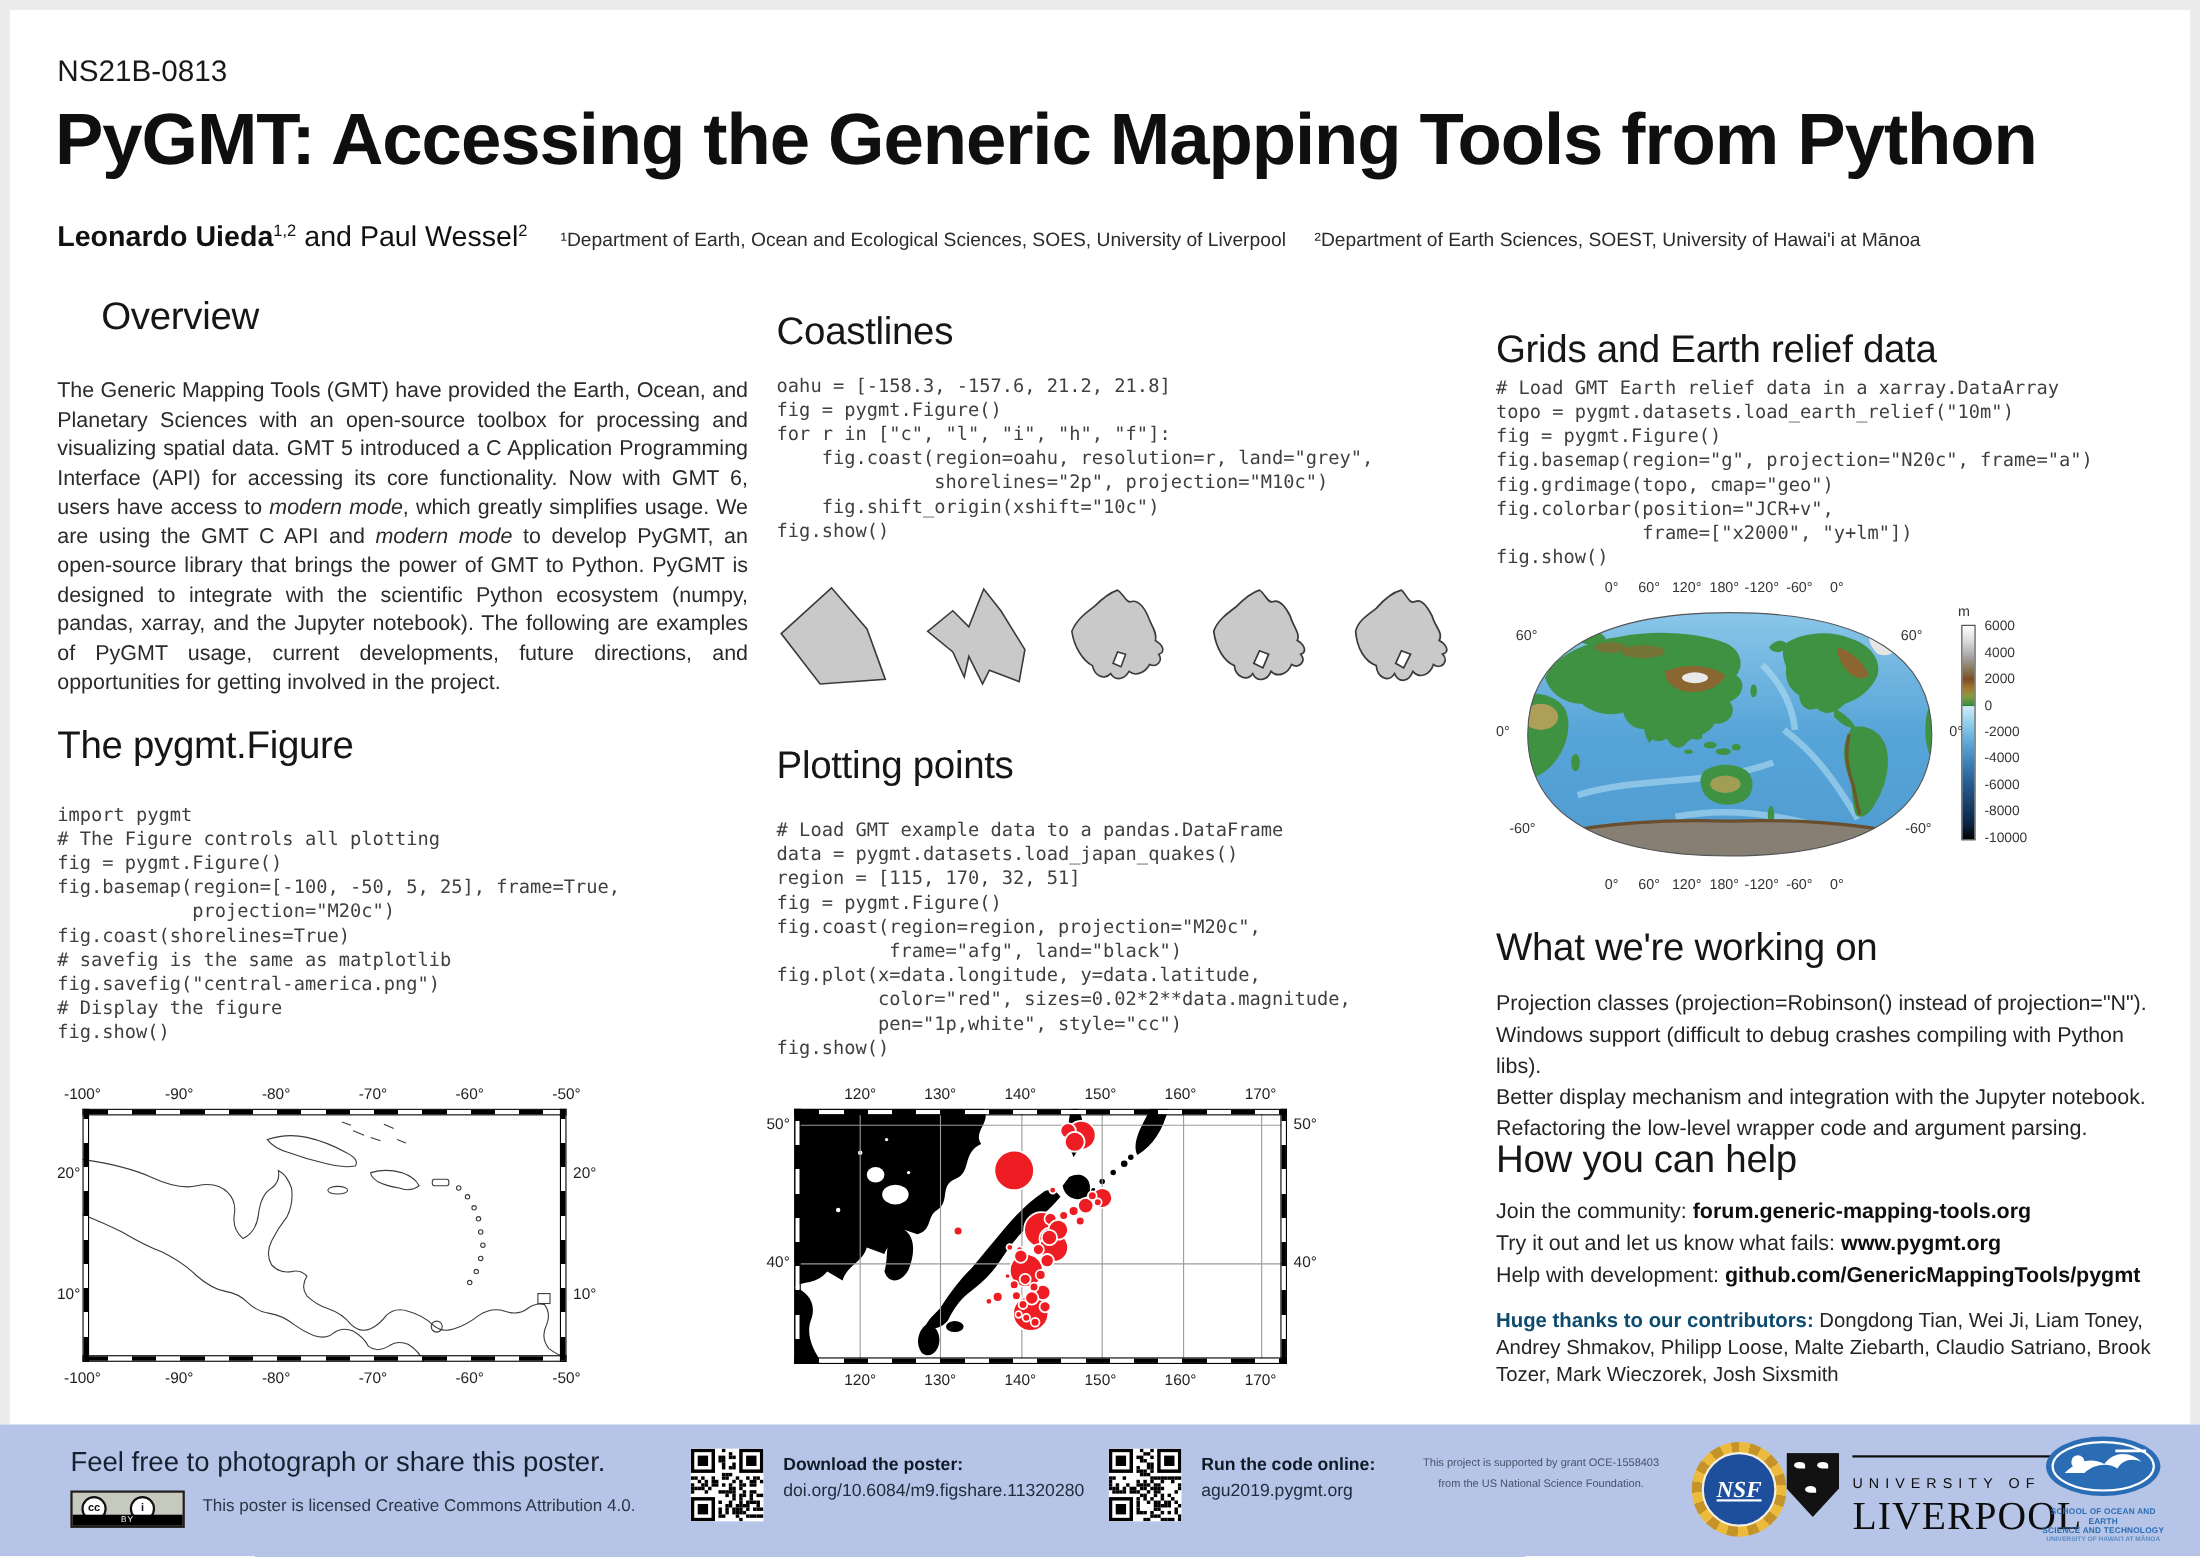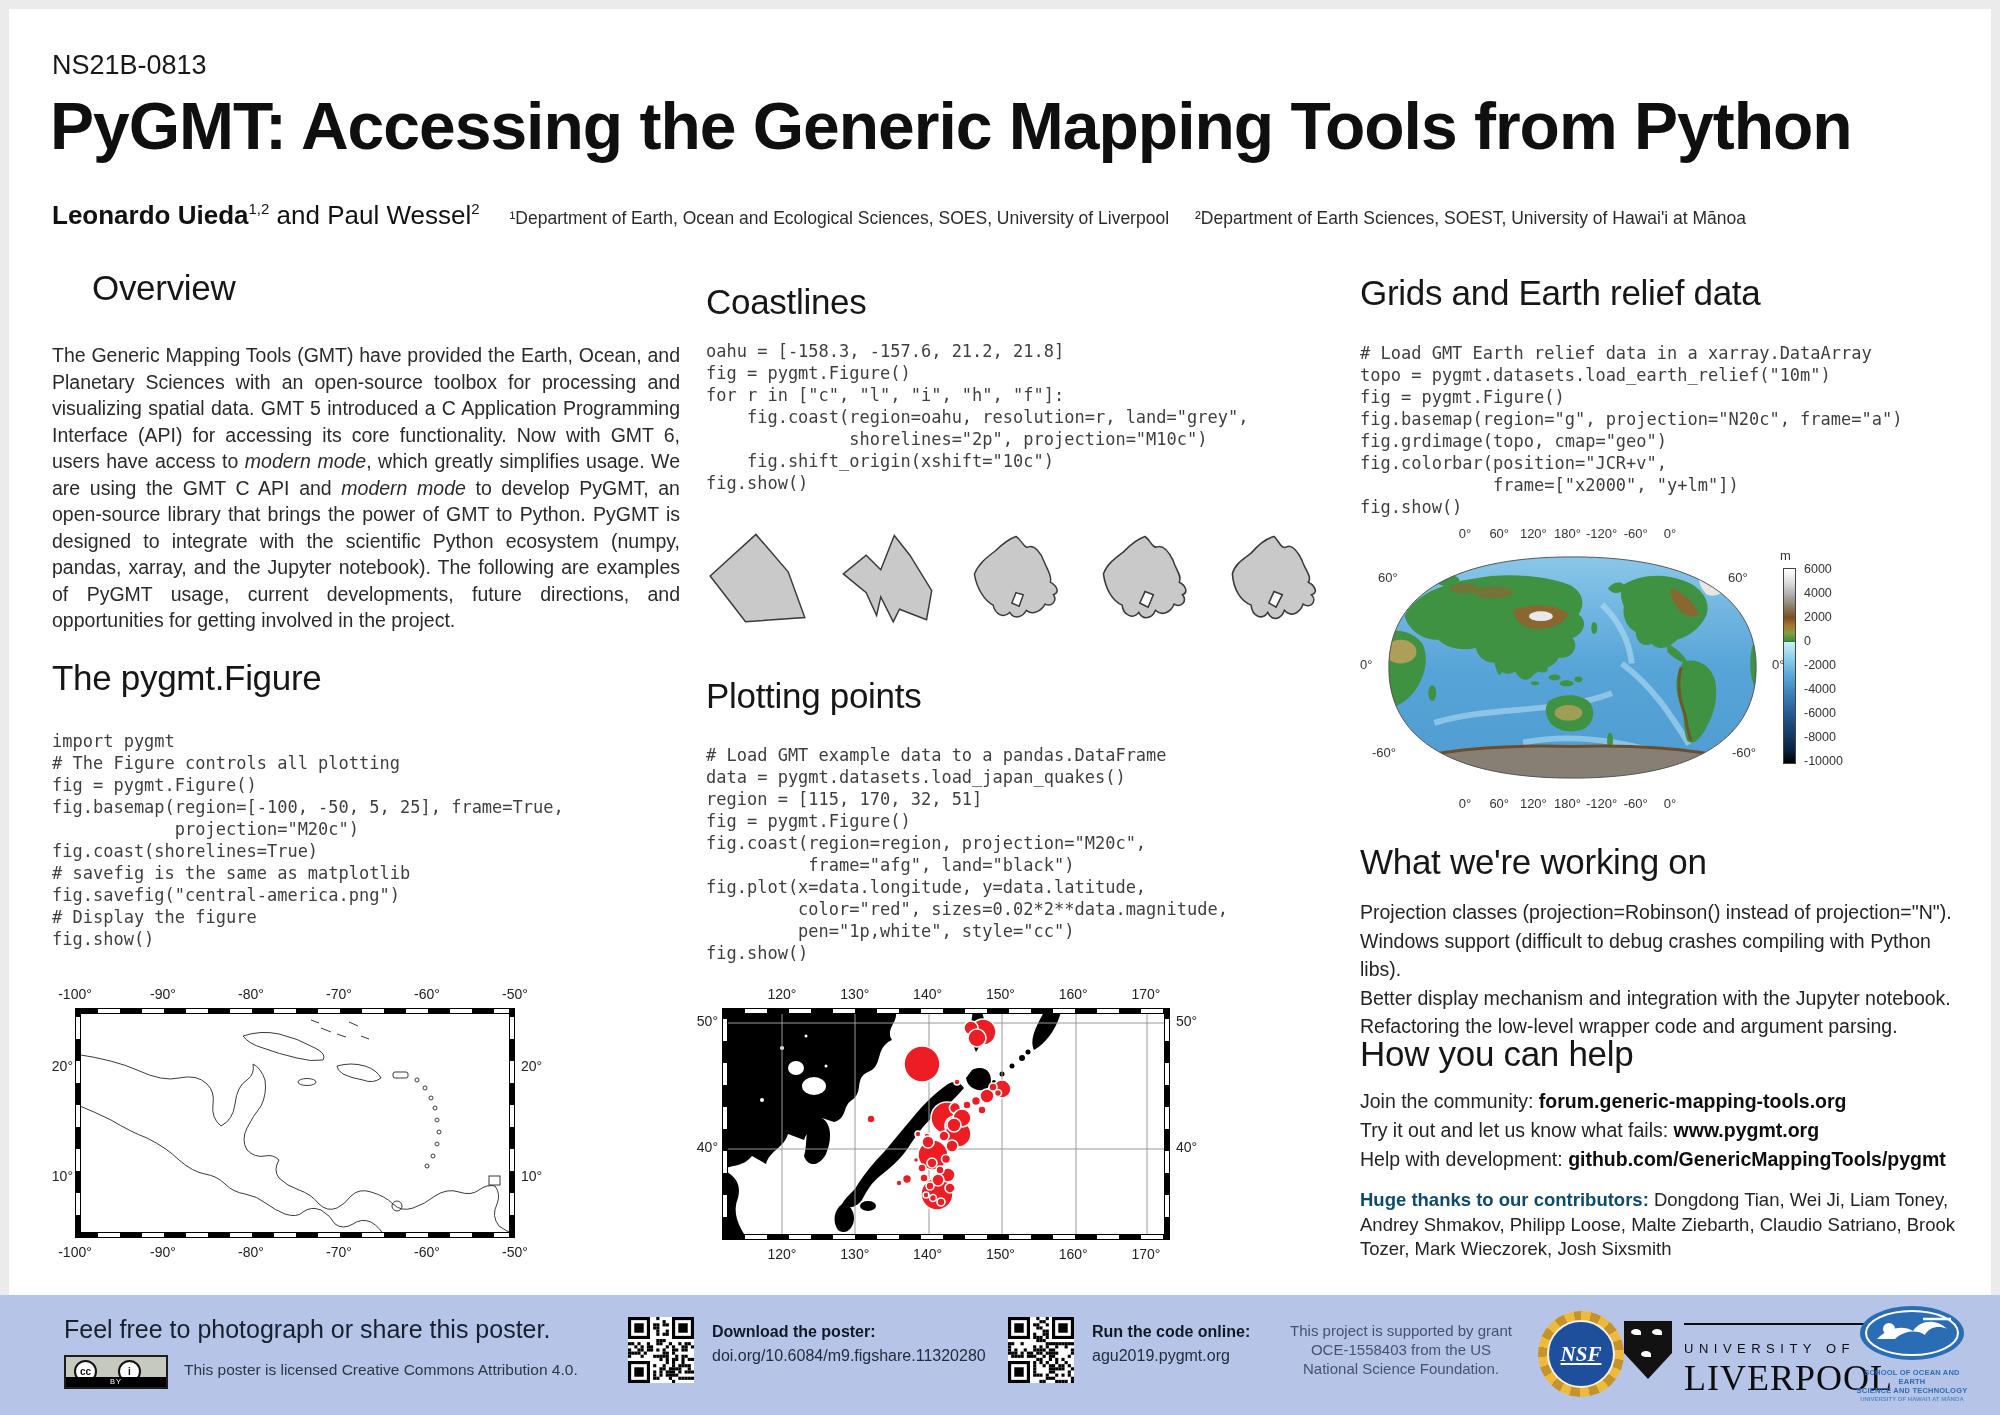--- a/index.html
+++ b/index.html
@@ -51,21 +51,21 @@
   .share{left:64px;top:20px;font-size:25px;color:#17202e;}
   .license{left:184px;top:66px;font-size:15.5px;color:#2c3644;}
   .cc{left:64px;top:60px;width:104px;height:34px;background:#c6cabe;border:2px solid #1d1d1d;box-sizing:border-box;}
   .cc .circ{position:absolute;top:3px;width:19px;height:19px;border-radius:50%;background:#fff;border:2.5px solid #111;
             font-size:10px;font-weight:700;color:#111;text-align:center;line-height:19px;}
   .cc .band{position:absolute;left:0;right:0;bottom:0;height:10px;background:#000;color:#fff;
             font-size:7.5px;text-align:center;line-height:10px;letter-spacing:1px;}
   .qr{position:absolute;width:66px;height:66px;background:#fff;}
   .qlabel{position:absolute;font-size:16px;font-weight:700;color:#101826;white-space:nowrap;}
   .qurl{position:absolute;font-size:16px;color:#222c3c;white-space:nowrap;}
-  .grant{left:1290px;top:26px;width:222px;font-size:15px;line-height:19px;text-align:center;color:#47516b;}
+  .grant{left:1290px;top:26px;width:222px;font-size:10px;line-height:19px;text-align:center;color:#47516b;}
   .nsf{left:1538px;top:16px;width:86px;height:86px;border-radius:50%;
        background:repeating-conic-gradient(#ecbb3e 0 14deg,#c6932a 14deg 28deg);}
   .nsf .inner{position:absolute;inset:9px;border-radius:50%;background:#1d4f9c;border:2px solid #f5f0e0;box-sizing:border-box;}
   .nsf .txt{position:absolute;inset:0;display:flex;align-items:center;justify-content:center;
             color:#fff;font-weight:700;font-style:italic;font-size:21px;font-family:"Liberation Serif",serif;text-decoration:underline;}
   .shield{left:1624px;top:26px;width:48px;height:58px;background:#121212;
           clip-path:polygon(0 0,100% 0,100% 55%,50% 100%,0 55%);}
   .shield .bird{position:absolute;width:10px;height:6px;background:#fff;border-radius:50% 50% 0 50%;}
   .livtext{left:1684px;top:28px;color:#0d0d0d;}
   .livtext .l1{font-size:13px;letter-spacing:5.5px;border-top:2px solid #0d0d0d;padding-top:16px;}
@@ -297,21 +297,21 @@
             <circle cx="202" cy="170" r="4"></circle>
         </g>
       </svg>
       <div class="fb fb-h" style="top:0;"></div>
       <div class="fb fb-h" style="bottom:0;"></div>
       <div class="fb fb-v" style="left:0;"></div>
       <div class="fb fb-v" style="right:0;"></div>
     </div>
   </div>
 
-  <h2 class="sec" style="left:1360px;top:273px;">Grids and Earth relief data</h2>
+  <h2 class="sec" style="left:1360px;top:298px;">Grids and Earth relief data</h2>
   <div class="abs code" style="left:1360px;top:342px;"># Load GMT Earth relief data in a xarray.DataArray
 topo = pygmt.datasets.load_earth_relief("10m")
 fig = pygmt.Figure()
 fig.basemap(region="g", projection="N20c", frame="a")
 fig.grdimage(topo, cmap="geo")
 fig.colorbar(position="JCR+v",
              frame=["x2000", "y+lm"])
 fig.show()</div>
 
   <div class="mapbox" style="left:1360px;top:520px;width:600px;height:300px;">

